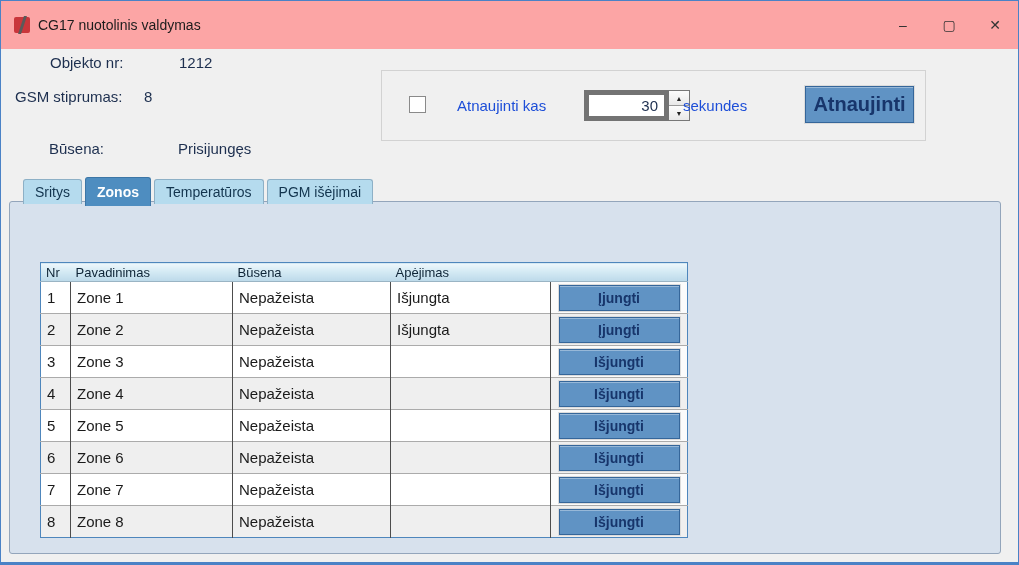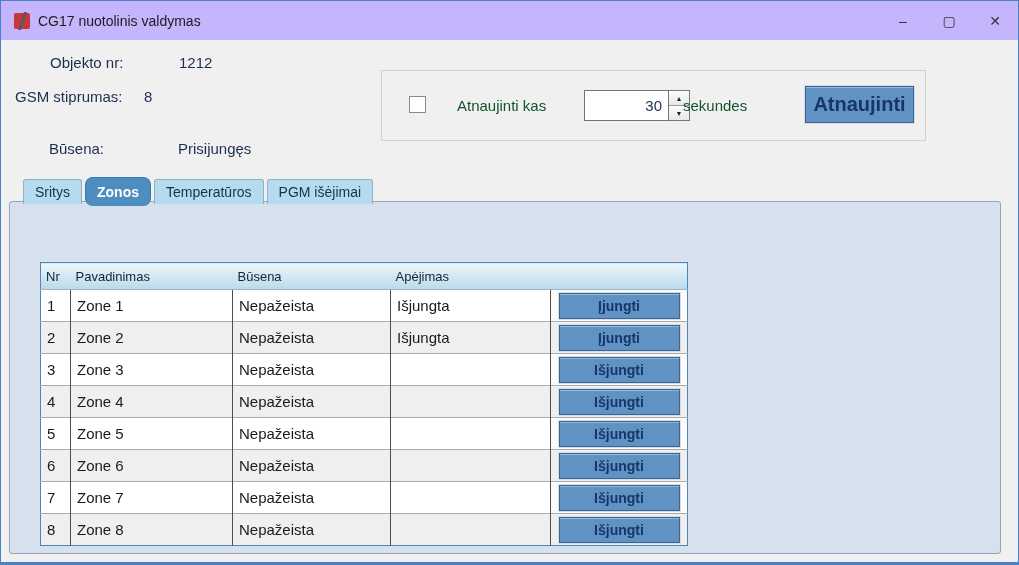--- a/index.html
+++ b/index.html
@@ -8,22 +8,22 @@
 
   .window{
     position:relative; width:1019px; height:565px;
     background:#f0f0f0;
     border:1px solid #4a82c6; border-bottom-width:3px;
     overflow:hidden;
   }
 
   
   .titlebar{
-    position:absolute; left:0; top:0; right:0; height:39px;
-    background:#c4b5fd; display:flex; align-items:center;
+    position:absolute; left:0; top:0; right:0; height:48px;
+    background:#fca5a5; display:flex; align-items:center;
   }
   .app-icon{
     width:16px; height:16px; margin:0 8px 0 13px; position:relative;
     background:#c9363b; border-radius:2px;
   }
   .app-icon::after{
     content:""; position:absolute; left:7px; top:-1px; width:3px; height:18px;
     background:#5a5a5a; transform:skewX(-18deg);
   }
   .title-text{ font-size:14px; color:#1c1c1c; }
@@ -40,26 +40,26 @@
 
   
   .groupbox{
     position:absolute; left:380px; top:69px; width:545px; height:71px;
     border:1px solid #d2d2d2; background:#f0f0f0;
   }
   .checkbox{
     position:absolute; left:27px; top:25px; width:17px; height:17px;
     background:#fff; border:1px solid #8a8a8a;
   }
-  .gb-label{ position:absolute; font-size:15px; color:#14532d; white-space:nowrap; }
+  .gb-label{ position:absolute; font-size:15px; color:#1d4ed8; white-space:nowrap; }
   #lbl-atnaujinti-kas{ left:75px; top:26px; }
   #lbl-sekundes{ left:301px; top:26px; }
   .spin-input{
     position:absolute; left:202px; top:19px; width:85px; height:31px;
-    background:#fff; border:1px solid #737373; font-family:"Liberation Sans",sans-serif;
+    background:#fff; border:5px solid #737373; font-family:"Liberation Sans",sans-serif;
     font-size:15px; color:#1d2f4f; text-align:right; padding-right:6px;
   }
   .spin-btns{
     position:absolute; left:287px; top:19px; width:21px; height:31px;
     display:flex; flex-direction:column; border:1px solid #777; border-left:none;
   }
   .spin-btn{
     flex:1; display:flex; align-items:center; justify-content:center;
     background:linear-gradient(#fcfcfc,#e8e8e8); font-size:7px; color:#222;
     border-bottom:1px solid #999;
@@ -79,38 +79,37 @@
   .tabs{ position:absolute; left:22px; top:176px; display:flex; align-items:center; z-index:2; }
   .tab{
     height:25px; padding:0 11px; margin-right:3px;
     background:#b5dbee; border:1px solid #8db0c6; border-bottom:none;
     border-radius:3px 3px 0 0; font-size:14px; color:#12344e;
     display:flex; align-items:center; cursor:default;
   }
   .tab.selected{
     height:29px; background:#4e8dc0; color:#ffffff; font-weight:bold;
     border-color:#3c76a6;
-    border-radius:8px;
   }
 
   
   .panel{
     position:absolute; left:8px; top:200px; width:992px; height:353px;
     background:#d7e1ed; border:1px solid #93a5bb; border-radius:3px;
   }
 
   
   table.zones{
     position:absolute; left:30px; top:60px;
     border-collapse:collapse; table-layout:fixed; width:647px;
     background:#fff; border:1px solid #4e86bc;
     font-size:15px; color:#1a1a1a;
   }
   table.zones th{
-    height:27px; font-size:13px; font-weight:normal; text-align:left;
+    height:19px; font-size:13px; font-weight:normal; text-align:left;
     color:#0e2436; padding:0 5px;
     background:linear-gradient(#eef7fc 0%, #d4eaf4 45%, #bcd9e9 100%);
     border-bottom:1px solid #9ab4c4;
   }
   table.zones td{
     height:32px; padding:0 6px;
     border-left:1px solid #4d4d4d; border-top:1px solid #ababab;
   }
   table.zones td.first{ border-left:none; }
   table.zones tr.alt td{ background:#efefef; }

